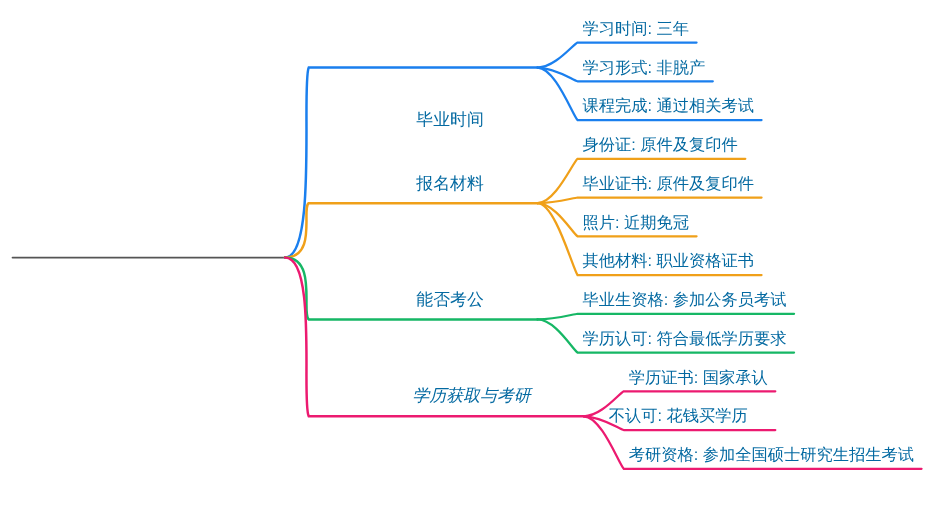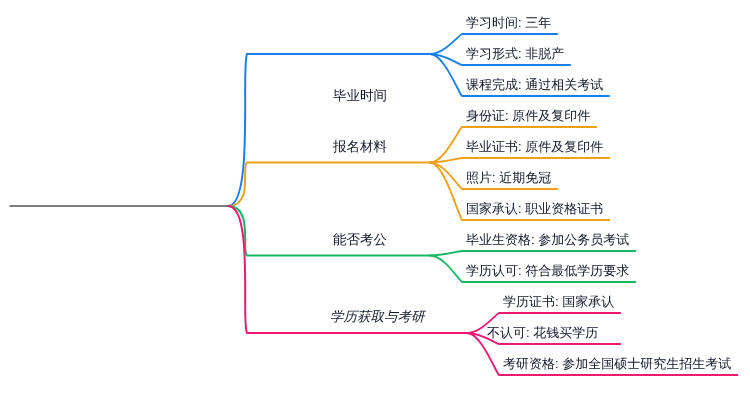--- a/index.html
+++ b/index.html
@@ -67,21 +67,21 @@
     left: 0; top: 0;
     width: 750px;
     height: 410px;
     pointer-events: none;
   }
 
   
   .node-label {
     position: absolute;
     white-space: nowrap;
-    color: #0f172a;
+    color: #0369a1;
     font-family: "Liberation Sans", "DejaVu Sans", sans-serif;
   }
   #root-node {
     font-size: 14.5px;
     left: 6px;
     top: 196px;
     letter-spacing: 0.2px;
   }
   .branch-label {
     font-size: 13.5px;
@@ -121,21 +121,21 @@
 
   <div id="node-layer">
       <div class="node-label branch-label" style="left: 333px; top: 51px; margin-top: 45px;">毕业时间</div>
       <div class="node-label leaf-label" style="left: 466px; top: 23px;">学习时间: 三年</div>
       <div class="node-label leaf-label" style="left: 466px; top: 54px;">学习形式: 非脱产</div>
       <div class="node-label leaf-label" style="left: 466px; top: 85px;">课程完成: 通过相关考试</div>
       <div class="node-label branch-label" style="left: 333px; top: 146.5px;">报名材料</div>
       <div class="node-label leaf-label" style="left: 466px; top: 116px;">身份证: 原件及复印件</div>
       <div class="node-label leaf-label" style="left: 466px; top: 147px;">毕业证书: 原件及复印件</div>
       <div class="node-label leaf-label" style="left: 466px; top: 178px;">照片: 近期免冠</div>
-      <div class="node-label leaf-label" style="left: 466px; top: 209px;">国家承认: 职业资格证书</div>
+      <div class="node-label leaf-label" style="left: 466px; top: 209px;">其他材料: 职业资格证书</div>
       <div class="node-label branch-label" style="left: 333px; top: 239.5px;">能否考公</div>
       <div class="node-label leaf-label" style="left: 466px; top: 240px;">毕业生资格: 参加公务员考试</div>
       <div class="node-label leaf-label" style="left: 466px; top: 271px;">学历认可: 符合最低学历要求</div>
       <div class="node-label branch-label" style="left: 330px; top: 317px; font-style: italic;">学历获取与考研</div>
       <div class="node-label leaf-label" style="left: 503px; top: 302px;">学历证书: 国家承认</div>
       <div class="node-label leaf-label" style="left: 487px; top: 333px;">不认可: 花钱买学历</div>
       <div class="node-label leaf-label" style="left: 503px; top: 364px;">考研资格: 参加全国硕士研究生招生考试</div>
     </div>
 
 </div>

